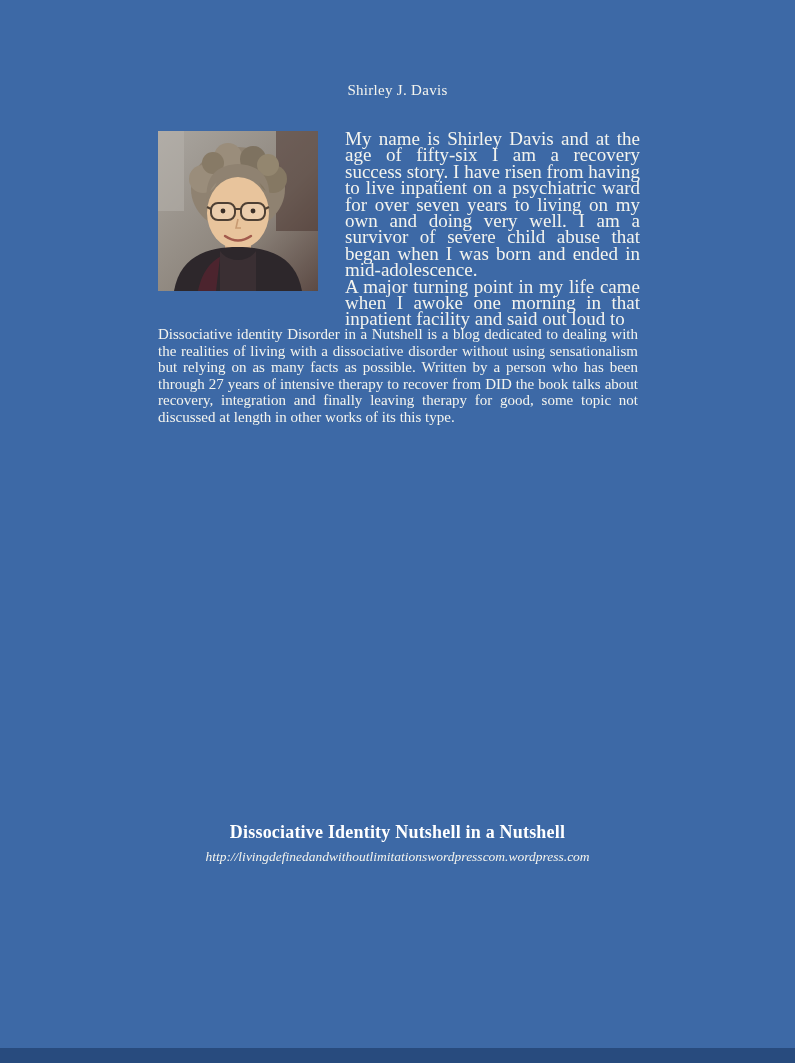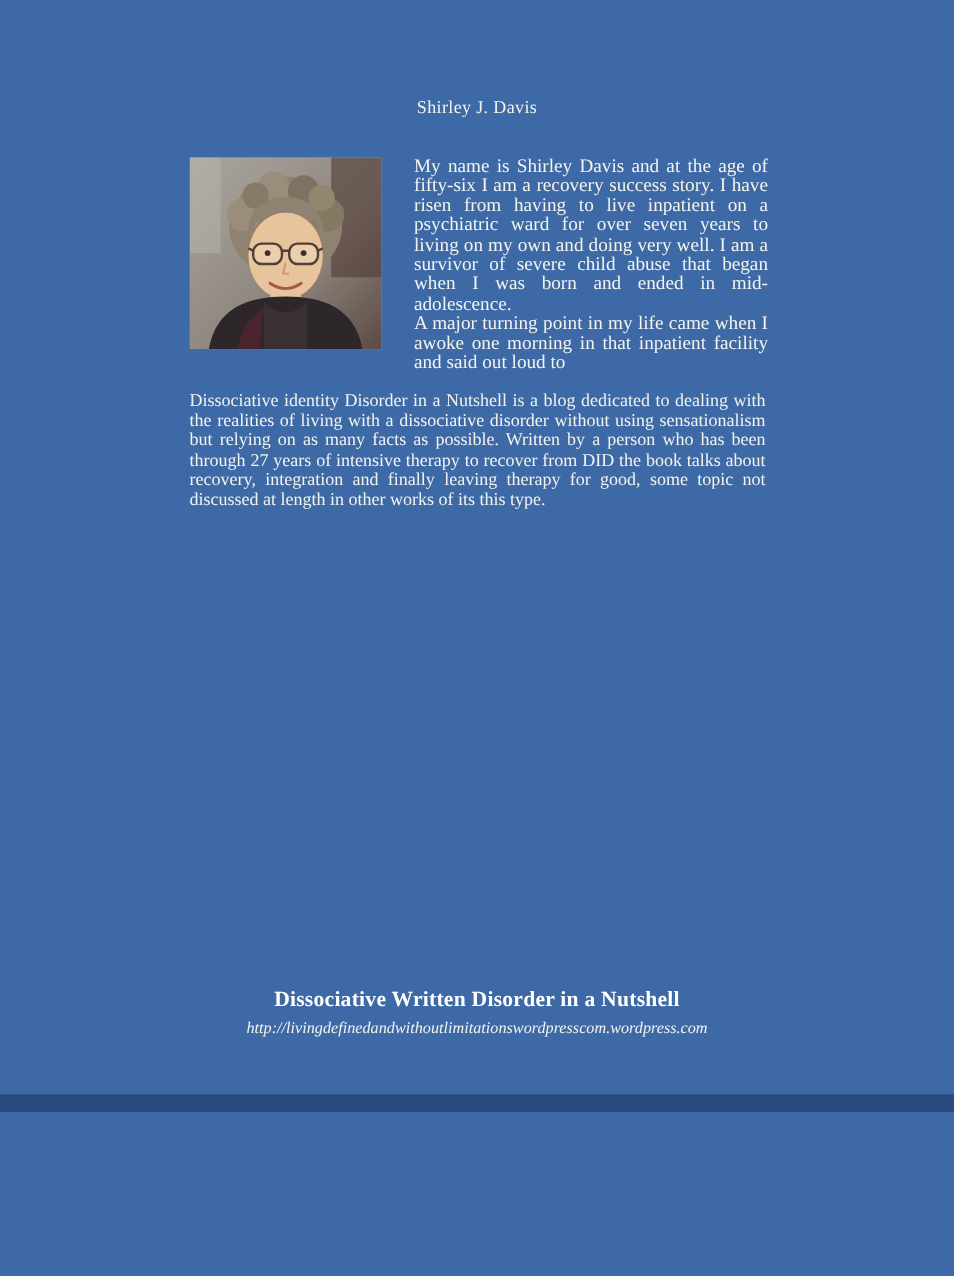--- a/index.html
+++ b/index.html
@@ -3,21 +3,21 @@
 <meta charset="utf-8">
 <style>
   html, body {
     margin: 0;
     padding: 0;
     background: #3d69a6;
   }
   .page {
     position: relative;
     width: 795px;
-    height: 927px;
+    height: 1063px;
     margin: 0 auto;
     background: #3d69a6;
     overflow: hidden;
     font-family: "Liberation Serif", "DejaVu Serif", serif;
     color: #f4f4ee;
   }
   .author-name {
     position: absolute;
     top: 82px;
     left: 0;
@@ -39,21 +39,21 @@
     flex: 0 0 160px;
     width: 160px;
     height: 160px;
     background: #8a857e;
     overflow: hidden;
   }
   .photo svg { display: block; }
   .bio-text {
     margin-left: 27px;
     width: 295px;
-    font-size: 16px;
+    font-size: 19px;
     line-height: 16.4px;
     text-align: justify;
   }
   .bio-text p {
     margin: 0 0 0 0;
   }
   .bio-text p + p {
   }
   .description {
     position: absolute;
@@ -150,19 +150,19 @@
     </div>
 
     <div class="bio-text">
       <p>My name is Shirley Davis and at the age of fifty-six I am a recovery success story. I have risen from having to live inpatient on a psychiatric ward for over seven years to living on my own and doing very well. I am a survivor of severe child abuse that began when I was born and ended in mid-adolescence.</p>
       <p>A major turning point in my life came when I awoke one morning in that inpatient facility and said out loud to</p>
     </div>
   </div>
 
   <div class="description">Dissociative identity Disorder in a Nutshell is a blog dedicated to dealing with the realities of living with a dissociative disorder without using sensationalism but relying on as many facts as possible. Written by a person who has been through 27 years of intensive therapy to recover from DID the book talks about recovery, integration and finally leaving therapy for good, some topic not discussed at length in other works of its this type.</div>
 
-  <div class="footer-title">Dissociative Written Disorder in a Nutshell</div>
+  <div class="footer-title">Dissociative Identity Nutshell in a Nutshell</div>
 
   <div class="footer-url">http://livingdefinedandwithoutlimitationswordpresscom.wordpress.com</div>
 
   <div class="bottom-bar"></div>
 
 </div>
 
 </body></html>

